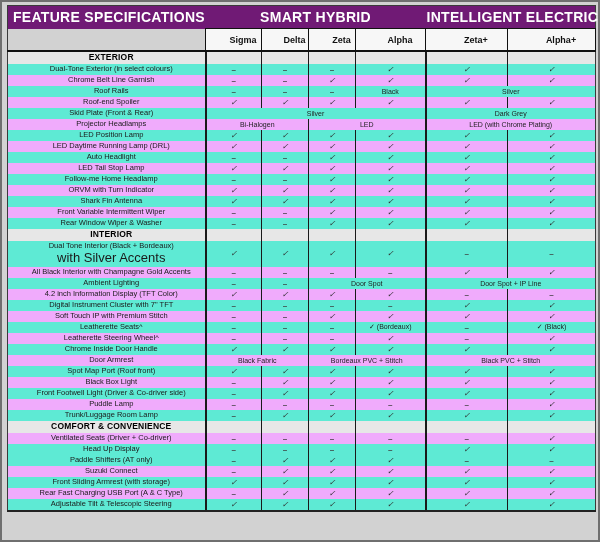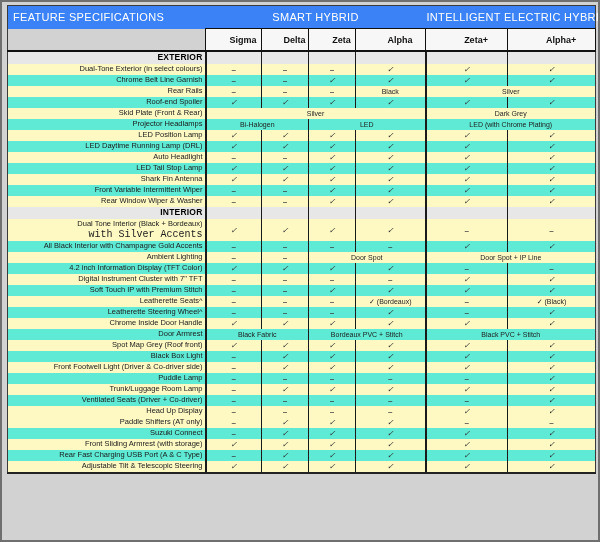--- a/index.html
+++ b/index.html
@@ -7,40 +7,40 @@
     position:relative;width:600px;height:542px;box-sizing:border-box;
     background:#d2d2d2;border:2px solid #6f6f6f;overflow:hidden;
     font-family:"Liberation Sans",sans-serif;
   }
   table.spec{
     border-collapse:collapse;table-layout:fixed;
     width:588px;margin:3px 0 0 5px;border:1px solid #3a3a3a;
   }
   
   tr.topbar th{
-    background:#3b82f6;color:#ffffff;height:20px;
-    font-size:11px;font-weight:normal;letter-spacing:.3px;white-space:nowrap;
+    background:#701a75;color:#ffffff;height:20px;
+    font-size:14px;font-weight:bold;letter-spacing:.3px;white-space:nowrap;
   }
   tr.topbar th.feat-title{text-align:left;padding-left:5px;}
   tr.topbar th.group{text-align:center;}
   tr.variants th{height:19px;border-bottom:2px solid #111;}
   tr.variants th.vh{
     background:#f7f7f7;color:#111;font-size:9px;font-weight:bold;
     text-align:center;border:1px solid #111;border-bottom:2px solid #111;padding-left:20px;
   }
   tr.variants th.feat-blank{background:#d2d2d2;}
   
-  tbody tr.light{background:#fef9c3;}
-  tbody tr.dark{background:#5eead4;}
+  tbody tr.light{background:#5eead4;}
+  tbody tr.dark{background:#f0abfc;}
   tbody tr.section-row{background:#e7e7e7;}
   td.feat{
-    font-size:7.5px;color:#1a1a1a;text-align:right;
+    font-size:7.5px;color:#1a1a1a;text-align:center;
     padding:1px 2px 1px 12px;line-height:1.15;height:9px;white-space:nowrap;
   }
-  td.feat .feat2{font-size:10px;font-family:Liberation Mono, monospace;}
+  td.feat .feat2{font-size:13px;}
   td.section-title{
     font-size:8.5px;font-weight:bold;letter-spacing:.2px;height:10px;color:#000;
   }
   td.vcell{
     text-align:center;vertical-align:middle;height:9px;
     border-left:1px solid #1a1a1a;padding:0;white-space:nowrap;
   }
   td.vcell.strong{border-left-width:2px;}
   td.check{font-size:8px;color:#2d2d2d;font-style:italic;}
   td.dash{font-size:8px;color:#3c3c3c;font-weight:bold;}
@@ -99,21 +99,21 @@
         <tr class="dark">
           <td class="feat"><span>Chrome Belt Line Garnish</span></td>
           <td class="vcell strong dash">–</td>
           <td class="vcell dash">–</td>
           <td class="vcell check">✓</td>
           <td class="vcell check">✓</td>
           <td class="vcell strong check">✓</td>
           <td class="vcell check">✓</td>
         </tr>
         <tr class="light">
-          <td class="feat"><span>Rear Rails</span></td>
+          <td class="feat"><span>Roof Rails</span></td>
           <td class="vcell strong dash">–</td>
           <td class="vcell dash">–</td>
           <td class="vcell dash">–</td>
           <td class="vcell txt">Black</td>
           <td colspan="2" class="vcell strong txt">Silver</td>
         </tr>
         <tr class="dark">
           <td class="feat"><span>Roof-end Spoiler</span></td>
           <td class="vcell strong check">✓</td>
           <td class="vcell check">✓</td>
@@ -163,20 +163,38 @@
         <tr class="dark">
           <td class="feat"><span>LED Tail Stop Lamp</span></td>
           <td class="vcell strong check">✓</td>
           <td class="vcell check">✓</td>
           <td class="vcell check">✓</td>
           <td class="vcell check">✓</td>
           <td class="vcell strong check">✓</td>
           <td class="vcell check">✓</td>
         </tr>
         <tr class="light">
+          <td class="feat"><span>Follow-me Home Headlamp</span></td>
+          <td class="vcell strong dash">–</td>
+          <td class="vcell dash">–</td>
+          <td class="vcell check">✓</td>
+          <td class="vcell check">✓</td>
+          <td class="vcell strong check">✓</td>
+          <td class="vcell check">✓</td>
+        </tr>
+        <tr class="dark">
+          <td class="feat"><span>ORVM with Turn Indicator</span></td>
+          <td class="vcell strong check">✓</td>
+          <td class="vcell check">✓</td>
+          <td class="vcell check">✓</td>
+          <td class="vcell check">✓</td>
+          <td class="vcell strong check">✓</td>
+          <td class="vcell check">✓</td>
+        </tr>
+        <tr class="light">
           <td class="feat"><span>Shark Fin Antenna</span></td>
           <td class="vcell strong check">✓</td>
           <td class="vcell check">✓</td>
           <td class="vcell check">✓</td>
           <td class="vcell check">✓</td>
           <td class="vcell strong check">✓</td>
           <td class="vcell check">✓</td>
         </tr>
         <tr class="dark">
           <td class="feat"><span>Front Variable Intermittent Wiper</span></td>
@@ -284,21 +302,21 @@
           <td class="vcell strong check">✓</td>
           <td class="vcell check">✓</td>
         </tr>
         <tr class="dark">
           <td class="feat"><span>Door Armrest</span></td>
           <td colspan="2" class="vcell strong txt">Black Fabric</td>
           <td colspan="2" class="vcell txt">Bordeaux PVC + Stitch</td>
           <td colspan="2" class="vcell strong txt">Black PVC + Stitch</td>
         </tr>
         <tr class="light">
-          <td class="feat"><span>Spot Map Grey (Roof front)</span></td>
+          <td class="feat"><span>Spot Map Port (Roof front)</span></td>
           <td class="vcell strong check">✓</td>
           <td class="vcell check">✓</td>
           <td class="vcell check">✓</td>
           <td class="vcell check">✓</td>
           <td class="vcell strong check">✓</td>
           <td class="vcell check">✓</td>
         </tr>
         <tr class="dark">
           <td class="feat"><span>Black Box Light</span></td>
           <td class="vcell strong dash">–</td>
@@ -327,20 +345,29 @@
           <td class="vcell check">✓</td>
         </tr>
         <tr class="light">
           <td class="feat"><span>Trunk/Luggage Room Lamp</span></td>
           <td class="vcell strong dash">–</td>
           <td class="vcell check">✓</td>
           <td class="vcell check">✓</td>
           <td class="vcell check">✓</td>
           <td class="vcell strong check">✓</td>
           <td class="vcell check">✓</td>
+        </tr>
+        <tr class="section-row">
+          <td class="feat section-title">COMFORT &amp; CONVENIENCE</td>
+          <td class="vcell strong"></td>
+          <td class="vcell"></td>
+          <td class="vcell"></td>
+          <td class="vcell"></td>
+          <td class="vcell strong"></td>
+          <td class="vcell"></td>
         </tr>
         <tr class="dark">
           <td class="feat"><span>Ventilated Seats (Driver + Co-driver)</span></td>
           <td class="vcell strong dash">–</td>
           <td class="vcell dash">–</td>
           <td class="vcell dash">–</td>
           <td class="vcell dash">–</td>
           <td class="vcell strong dash">–</td>
           <td class="vcell check">✓</td>
         </tr>

